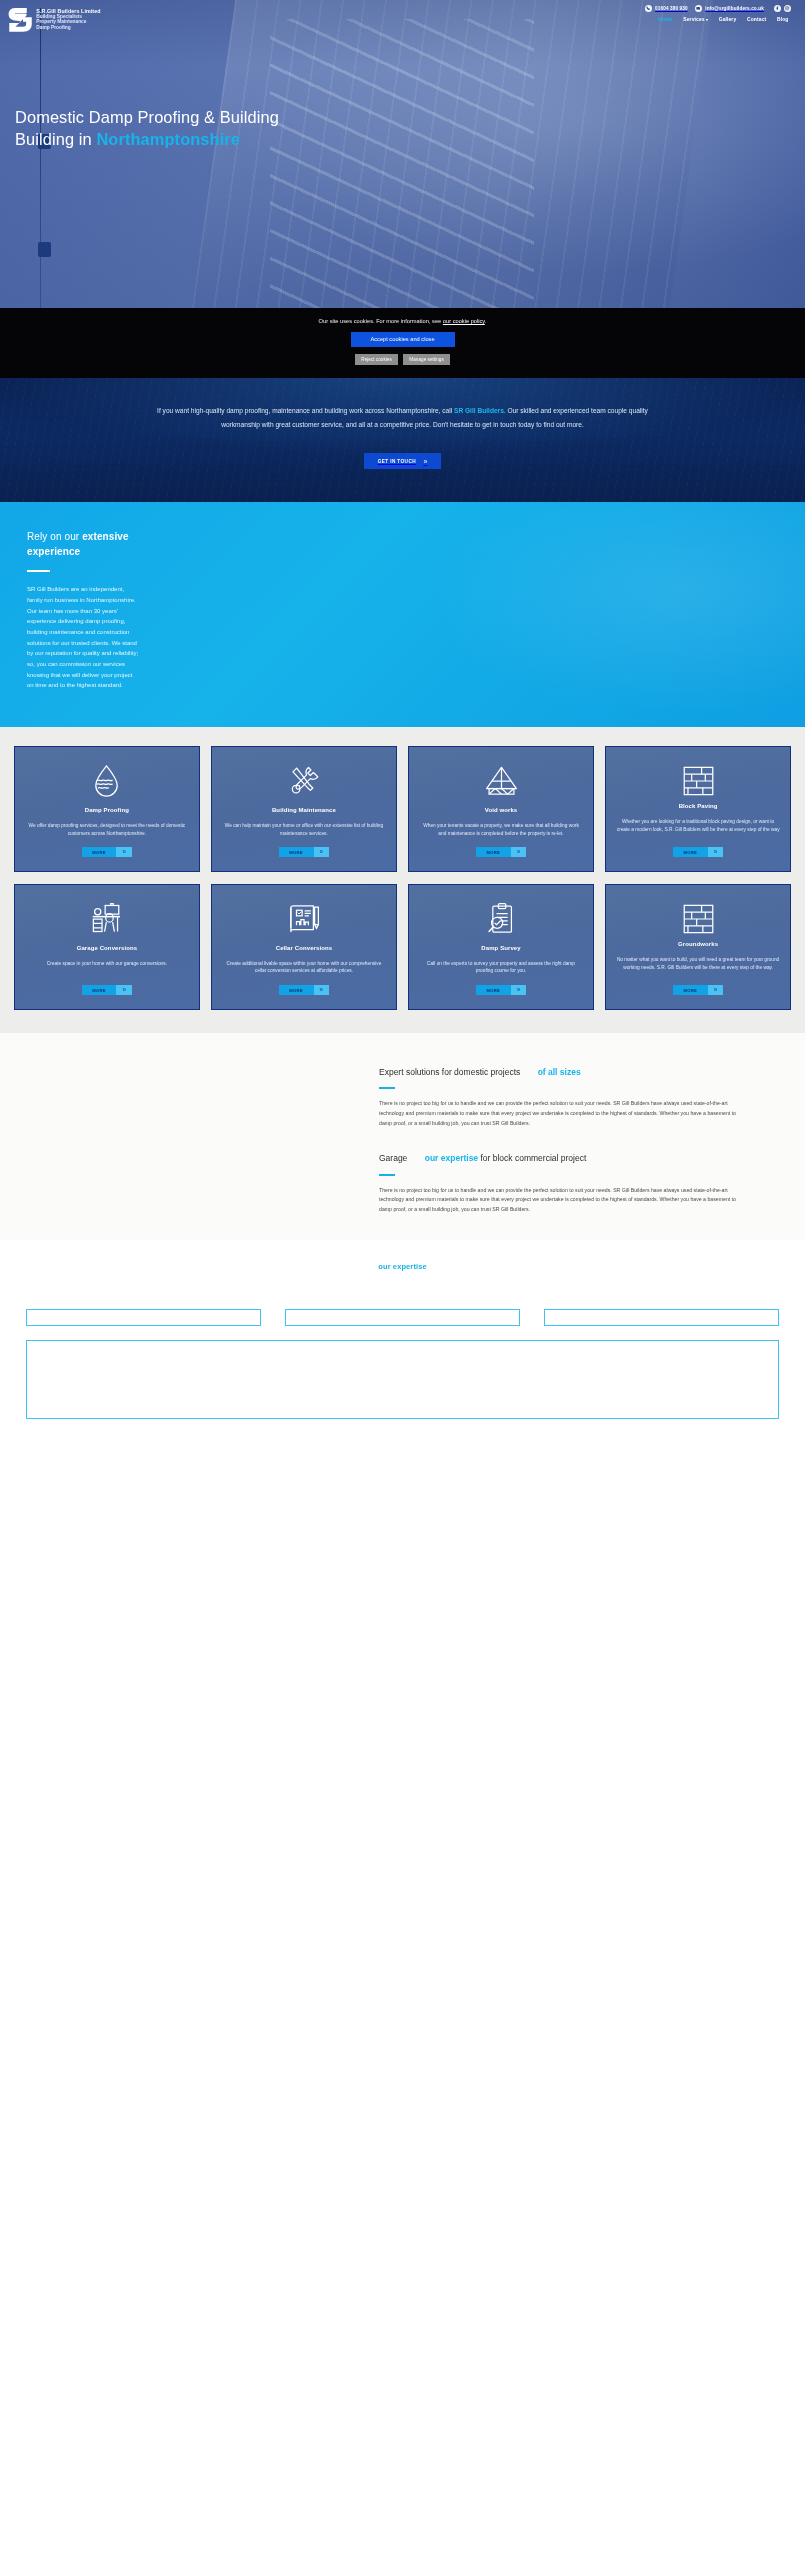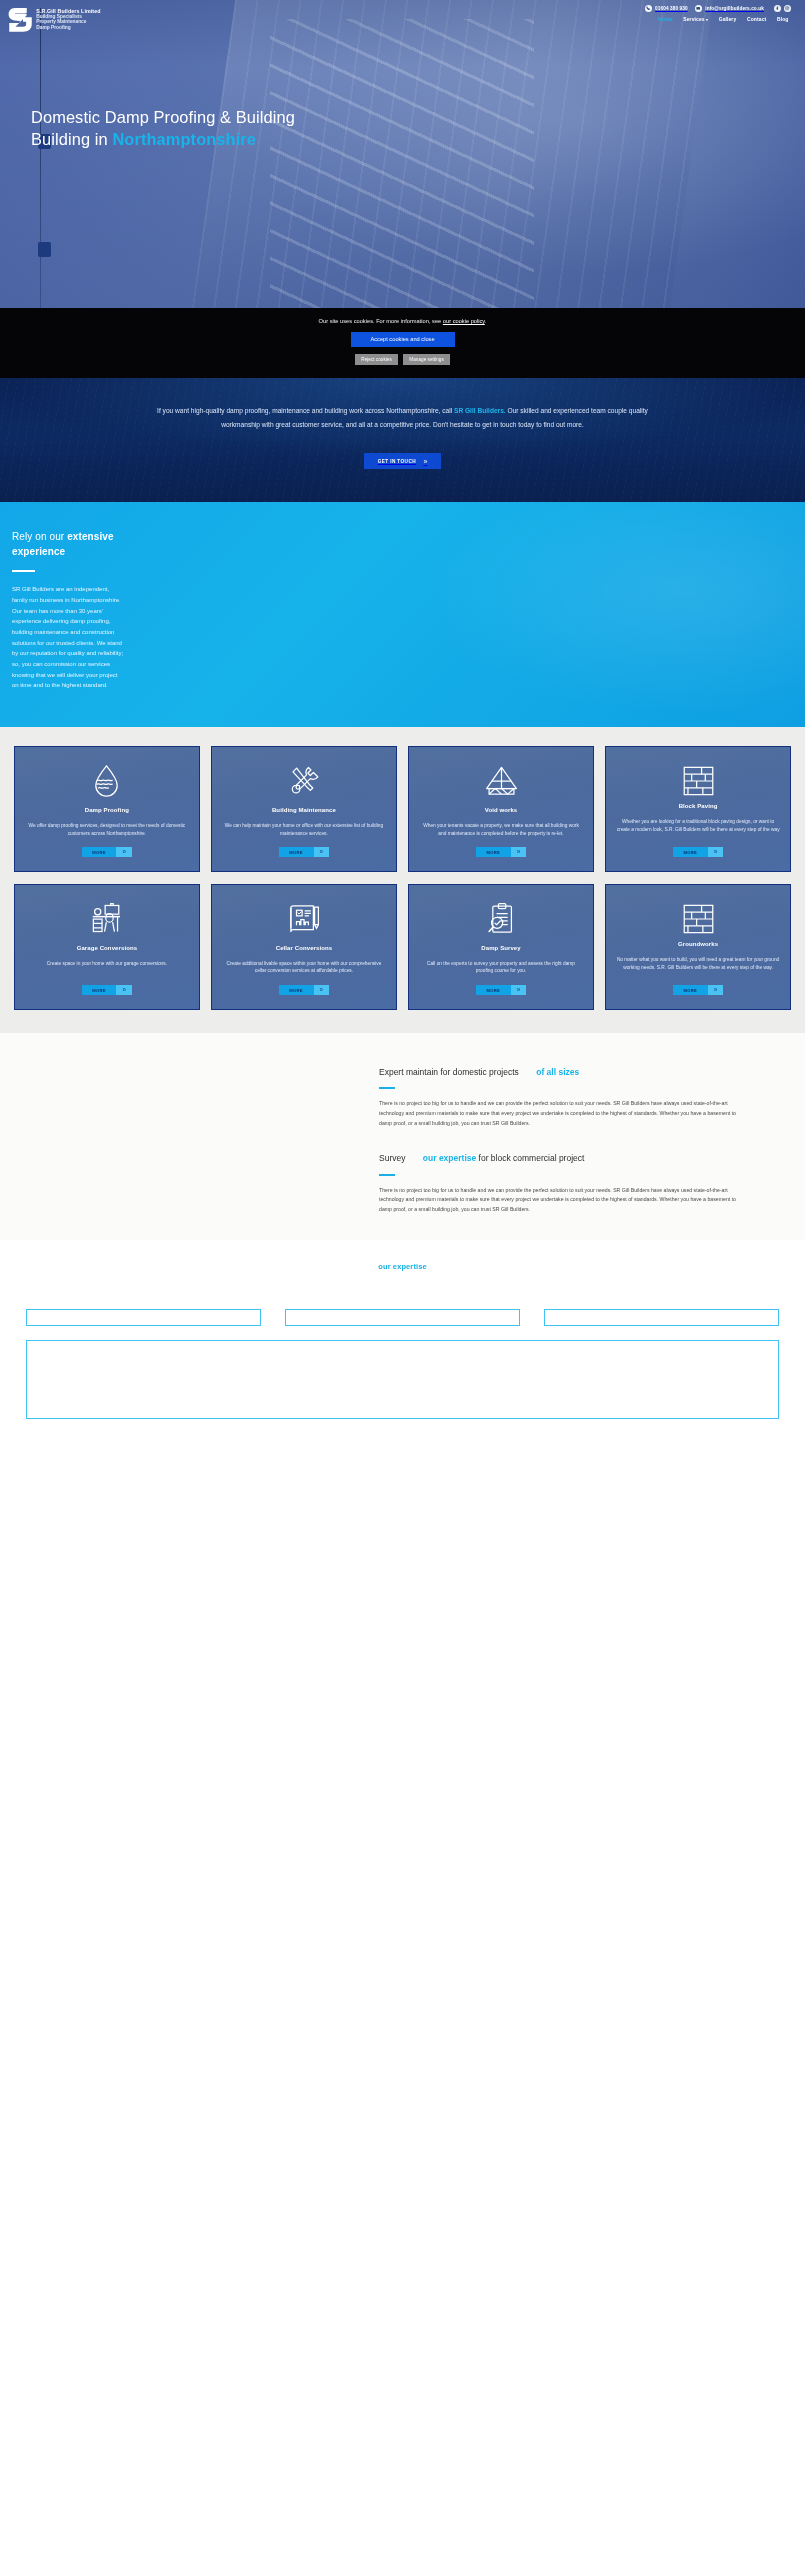--- a/index.html
+++ b/index.html
@@ -85,21 +85,21 @@
   .soc svg { width:4.4px; height:4.4px; display:block; }
 
   .nav { display:flex; align-items:center; gap:10.7px; padding-right:2.5px; }
   .nav a {
     font-size:5px; font-weight:bold; color:#ffffff; text-decoration:none;
     letter-spacing:0.1px; white-space:nowrap;
   }
   .nav a.active { color:#19b7ea; }
   .caret { font-size:3.8px; margin-left:1.3px; }
 
-  .hero-copy { position:relative; z-index:5; margin-top:73px; padding-left:31px; }
+  .hero-copy { position:relative; z-index:5; margin-top:73px; padding-left:15px; }
   .hero-h1 {
     font-size:16.4px; font-weight:300; color:#ffffff;
     line-height:1.32; letter-spacing:0.1px; max-width:440px;
   }
   .hero-h1 .hl { color:#17b4ea; font-weight:bold; }
 
   
   .cookie {
     width:805px; background:#050508; color:#ffffff;
     padding:10px 0 12.6px; text-align:center;
@@ -144,21 +144,21 @@
   
   .exp {
     position:relative; width:805px; padding:28px 0 36px;
     background:linear-gradient(135deg,#12a7e8 0%,#16b2ea 40%,#0e9fe2 100%);
     overflow:hidden;
   }
   .exp::after {
     content:""; position:absolute; right:0; top:0; width:403px; height:100%;
     background:radial-gradient(ellipse at 70% 40%, rgba(255,255,255,.10), rgba(255,255,255,0) 65%);
   }
-  .exp-inner { position:relative; width:113px; margin-left:12px; }
+  .exp-inner { position:relative; width:113px; margin-left:27px; }
   .exp-h2 {
     font-size:10px; color:#ffffff; font-weight:300; line-height:1.45; letter-spacing:0.1px;
   }
   .exp-h2 b { font-weight:bold; }
   .exp-rule { width:22.6px; height:1.9px; background:#ffffff; margin:10.7px 0 12.6px; }
   .exp-p { font-size:6px; line-height:1.78; color:#e4f6ff; font-weight:300; }
 
   
   .cards-wrap { width:805px; background:#ededeb; padding:19px 14px 22.6px; }
   .cards-grid {
@@ -480,29 +480,29 @@
       </div>
     </div>
 
   </div>
 </section>
 
 <section class="content">
   <div class="content-inner">
     <div>
       <h2 class="c-h2">
-        <span>Expert maintain for domestic projects </span><b>of all sizes</b>
+        <span>Expert solutions for domestic projects </span><b>of all sizes</b>
       </h2>
       <div class="c-rule"></div>
       <p class="c-p">There is no project too big for us to handle and we can provide the perfect solution to suit your needs. SR Gill Builders have always used state-of-the-art technology and premium materials to make sure that every project we undertake is completed to the highest of standards. Whether you have a basement to damp proof, or a small building job, you can trust SR Gill Builders.</p>
     </div>
 
     <div class="content-block-2">
       <h2 class="c-h2">
-        <span>Survey </span><b>our expertise</b><span> for block commercial project</span>
+        <span>Garage </span><b>our expertise</b><span> for block commercial project</span>
       </h2>
       <div class="c-rule"></div>
       <p class="c-p">There is no project too big for us to handle and we can provide the perfect solution to suit your needs. SR Gill Builders have always used state-of-the-art technology and premium materials to make sure that every project we undertake is completed to the highest of standards. Whether you have a basement to damp proof, or a small building job, you can trust SR Gill Builders.</p>
     </div>
   </div>
 </section>
 
 <section class="expertise">
   <div class="exp-label">our expertise</div>
 </section>

